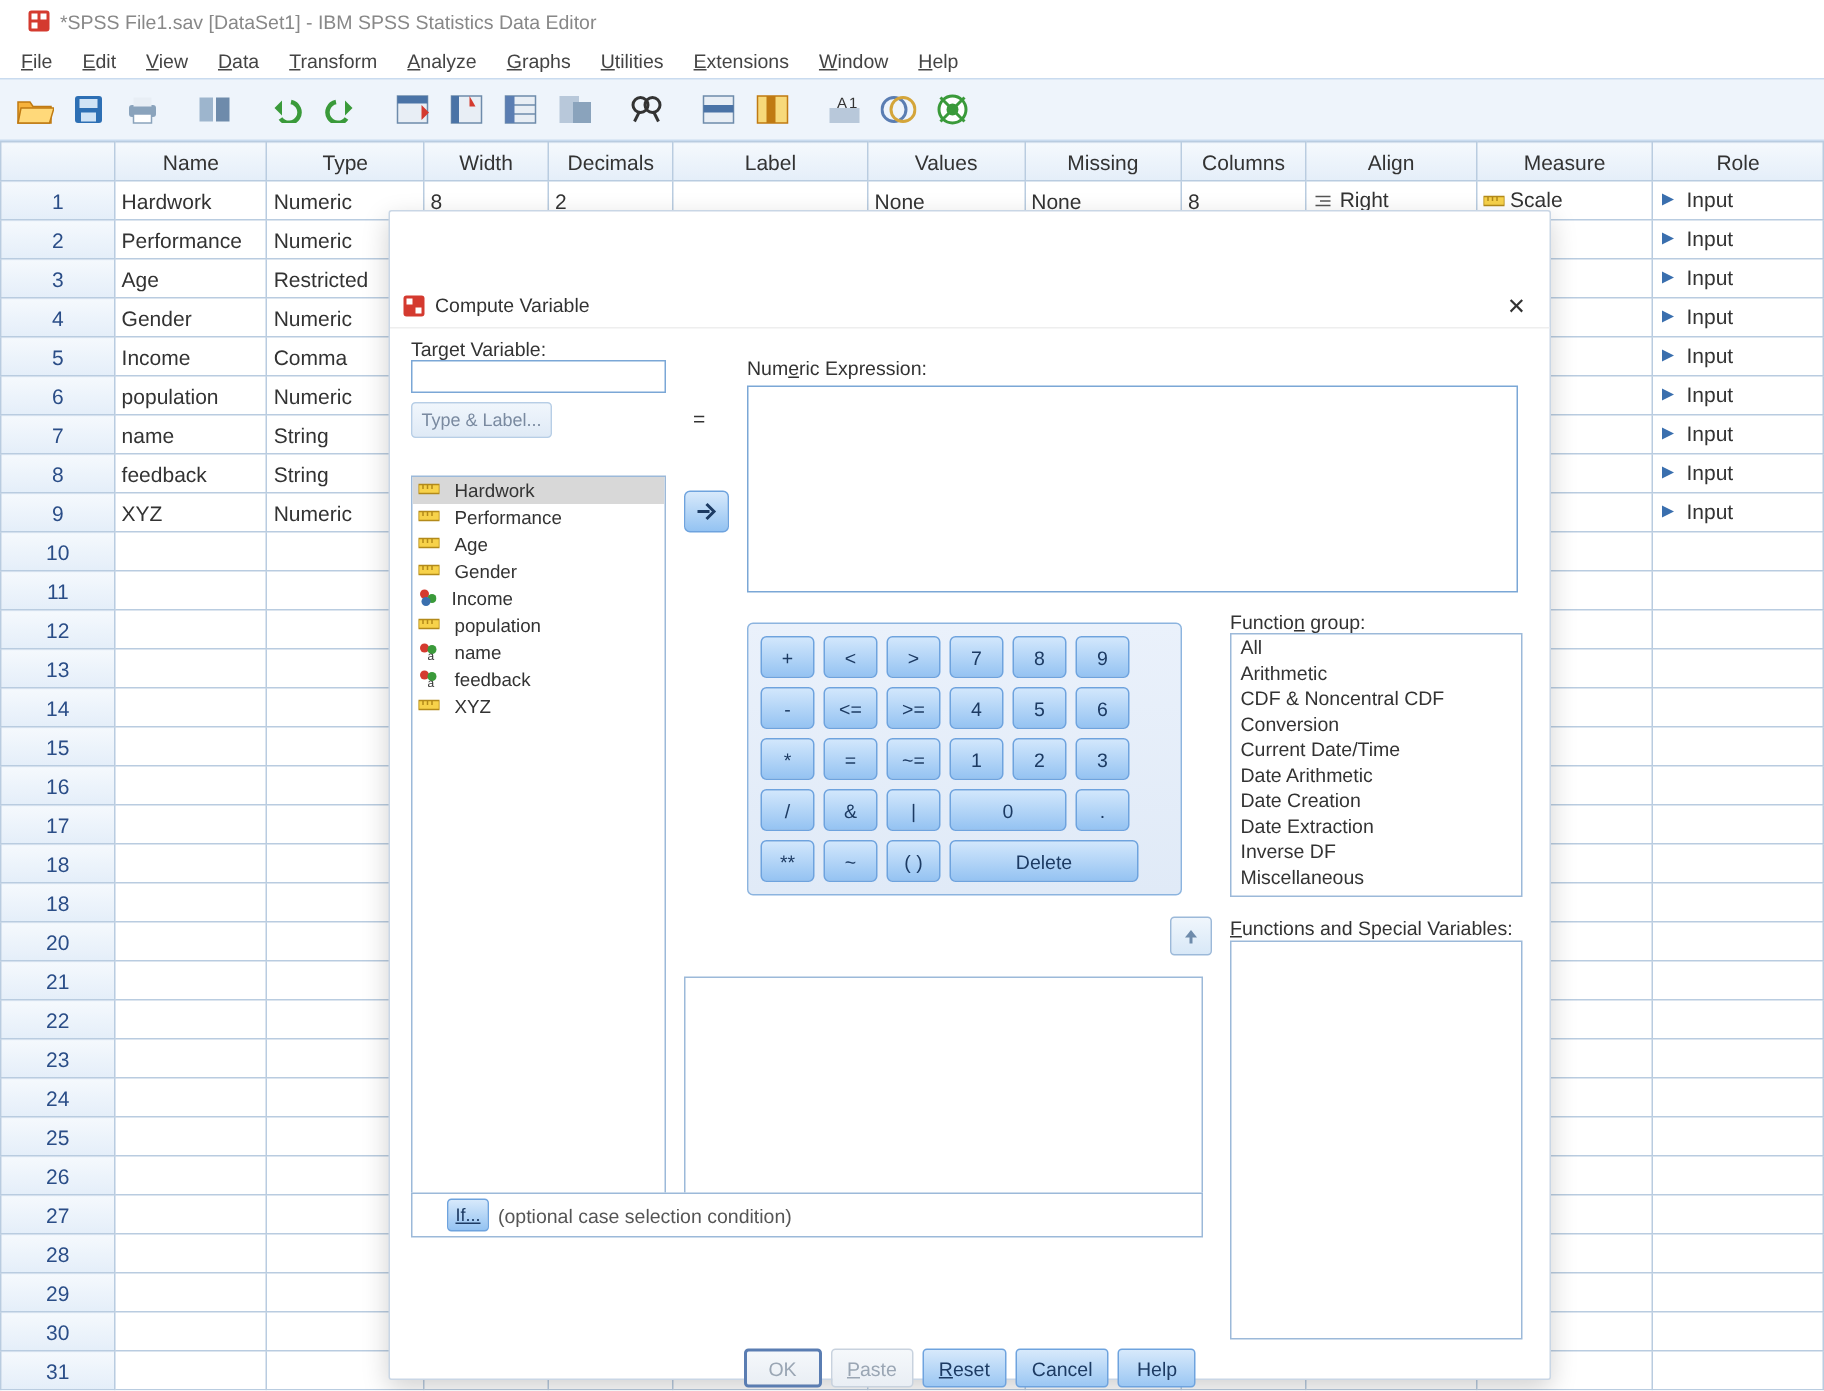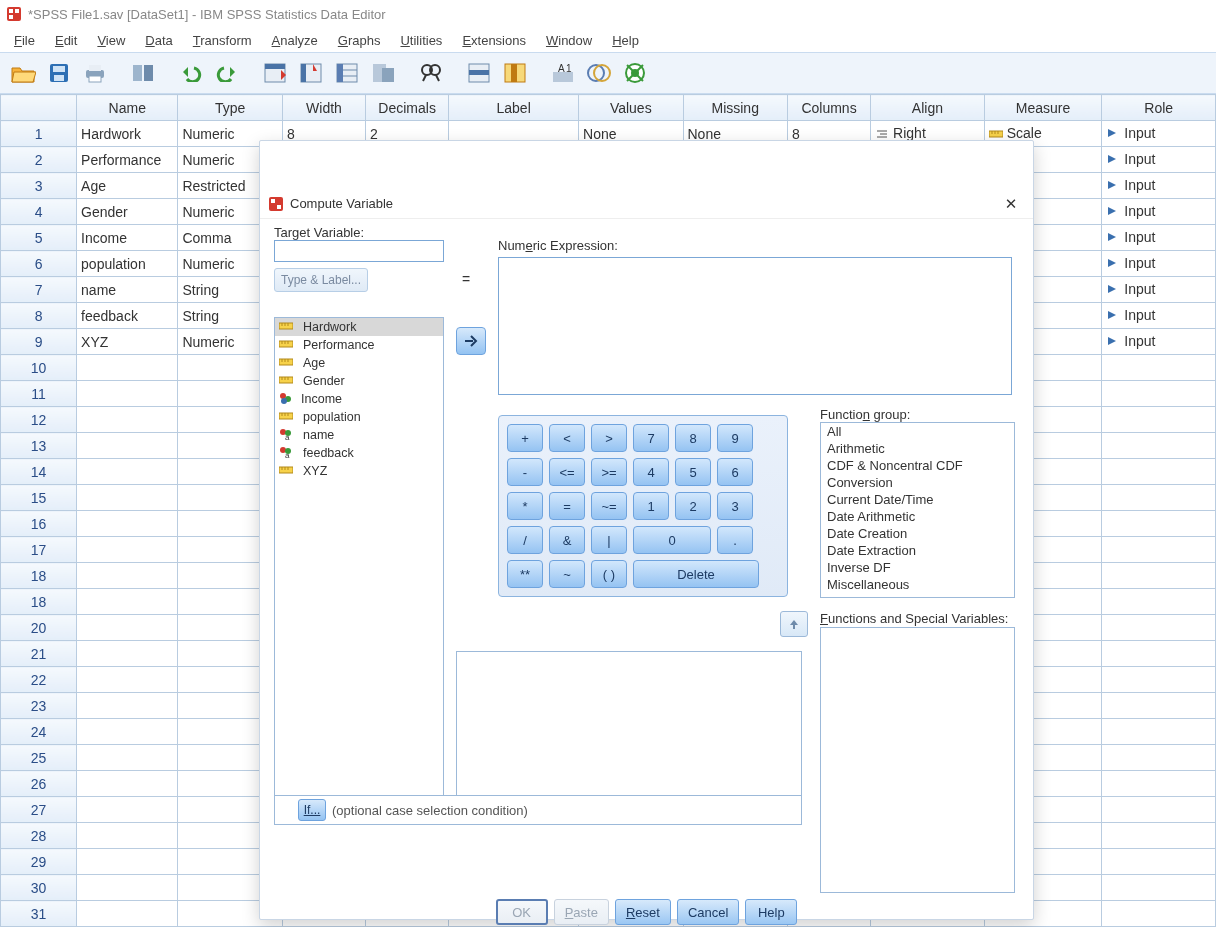--- a/index.html
+++ b/index.html
@@ -1,19 +1,19 @@
 <!DOCTYPE html>
 <html><head>
 <meta charset="utf-8">
 <style>
   * { box-sizing: border-box; margin: 0; padding: 0; font-family: "Segoe UI", Tahoma, Arial, sans-serif; }
   body { width: 1216px; height: 927px; background: #fff; overflow: hidden; font-size: 13px; color: #333; }
 
   
-  .titlebar { height: 28px; display: flex; align-items: center; padding: 0 6px; background: #fff; }
+  .titlebar { height: 28px; display: flex; align-items: center; padding: 0 18px; background: #fff; }
   .titlebar .app-icon { width: 16px; height: 16px; margin-right: 6px; }
   .titlebar .title-text { color: #888; font-size: 13px; }
 
   
   .menubar { height: 24px; display: flex; align-items: center; padding: 0 4px; background: #fff; font-size: 13px; color: #444; }
   .menubar .menu-item { padding: 2px 10px; cursor: default; }
   .menubar .menu-item .ul { text-decoration: underline; }
 
   
   .toolbar { height: 42px; background: #eef4fb; border-top: 1px solid #c9dbef; border-bottom: 1px solid #c9dbef; display: flex; align-items: center; padding: 0 6px; gap: 2px; }

